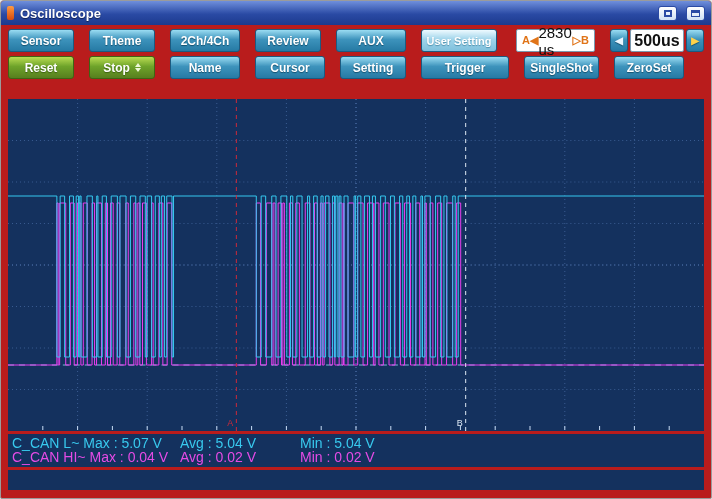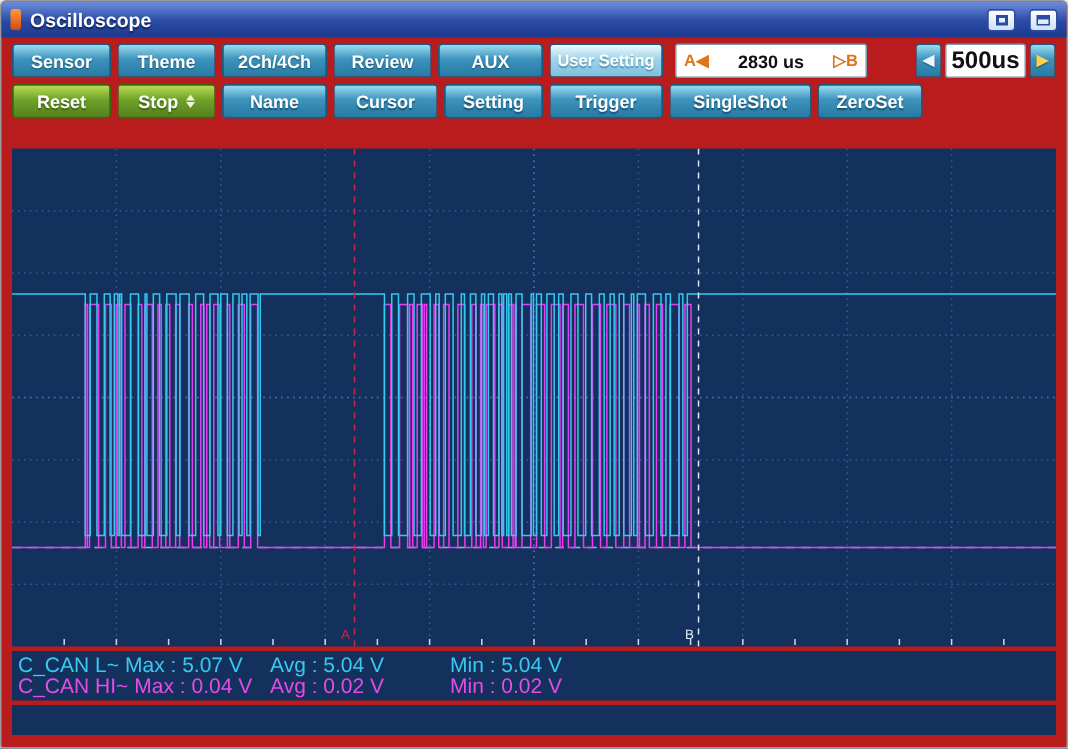--- a/index.html
+++ b/index.html
@@ -5,34 +5,34 @@
   *{box-sizing:border-box;margin:0;padding:0}
   html,body{width:712px;height:499px;overflow:hidden}
   body{font-family:"Liberation Sans",sans-serif;background:#e9e9e9}
   .window{width:712px;height:499px;background:#b91c1c;border:1px solid #9b9b9b;border-radius:4px 4px 2px 2px;display:flex;flex-direction:column}
   .titlebar{height:24px;background:linear-gradient(#6f8fdc,#2a4aa4 55%,#1c3a8e);border-radius:3px 3px 0 0;display:flex;align-items:center;padding:0 6px;gap:6px;flex:0 0 auto}
   .title-icon{width:7px;height:14px;border-radius:2px;background:linear-gradient(#ff9a40,#d44a10)}
   .title-text{color:#fff;font-weight:bold;font-size:13px;flex:1;text-shadow:0 1px 1px #102050}
   .win-btn{width:19px;height:15px;background:linear-gradient(#ffffff,#cfe0f4);border:1px solid #2a4aa4;border-radius:3px;display:flex;align-items:center;justify-content:center;margin-left:3px;cursor:pointer}
   .ic-restore{width:8px;height:7px;border:2px solid #2a4aa4}
   .ic-min{width:9px;height:7px;border:1px solid #2a4aa4;border-top:3px solid #2a4aa4}
-  .toolbar{display:flex;align-items:center;gap:4px;flex:0 0 auto}
+  .toolbar{display:flex;align-items:center;gap:15px;flex:0 0 auto}
   .toolbar.row1{padding:4px 7px 1px}
   .toolbar.row2{padding:3px 7px 4px}
   .btn{height:23px;border-radius:3px;border:1px solid #1c5a80;background:linear-gradient(#9adcf2,#3d93bc 45%,#267aa4);color:#fff;font-weight:bold;font-size:12px;font-family:"Liberation Sans",sans-serif;display:flex;align-items:center;justify-content:center;cursor:pointer;text-shadow:0 1px 1px #14506e;flex:0 0 auto}
   .btn.active{background:linear-gradient(#eefaff,#9fd4ea 45%,#7fc0dc);text-shadow:0 1px 1px #5090ac;font-size:11px}
   .btn.green{background:linear-gradient(#b9dc52,#6ea32a 45%,#577f1e);border-color:#3f6414;text-shadow:0 1px 1px #3c6010}
-  .w66{width:66px}.w70{width:70px}.w72{width:76px}.w76{width:76px}.w84{width:95px}
+  .w66{width:66px}.w70{width:70px}.w72{width:88px}.w76{width:76px}.w84{width:75px}
   .btn.arrow{width:18px;padding:0;font-size:9px}
   .btn.arrow .tri{font-size:10px;line-height:1}
   .tri-left{color:#eaf6ff}.tri-right{color:#ffd24a}
   .readout{background:#fff;border:1px solid #7a9ab0;border-radius:2px;height:23px;display:flex;align-items:center}
   .readout.ab{width:128px;justify-content:space-between;padding:0 5px;margin-left:4px}
   .ab-mark{color:#e07418;font-weight:bold;font-size:11px}
-  .ab-val{color:#111;font-weight:bold;font-size:12px}
+  .ab-val{color:#111;font-weight:normal;font-size:15px}
   .right-cluster{margin-left:auto;display:flex;align-items:center;gap:2px}
   .readout.tb{width:54px;justify-content:center;color:#111;font-weight:bold;font-size:16px}
   .spin{display:flex;flex-direction:column;align-items:center;margin-left:5px;gap:1px}
   .spin b{display:block;width:0;height:0;border-left:3px solid transparent;border-right:3px solid transparent}
   .spin .up{border-bottom:4px solid #eef8d8}
   .spin .down{border-top:4px solid #eef8d8}
   .scope-wrap{margin:16px 7px 0;height:332px;background:#14315e;position:relative;flex:0 0 auto}
   .scope-wrap svg{display:block;width:100%;height:100%}
   .grid{stroke:#3a5c92;stroke-width:1;stroke-dasharray:1 3}
   .grid.center{stroke:#4d6fa8}

